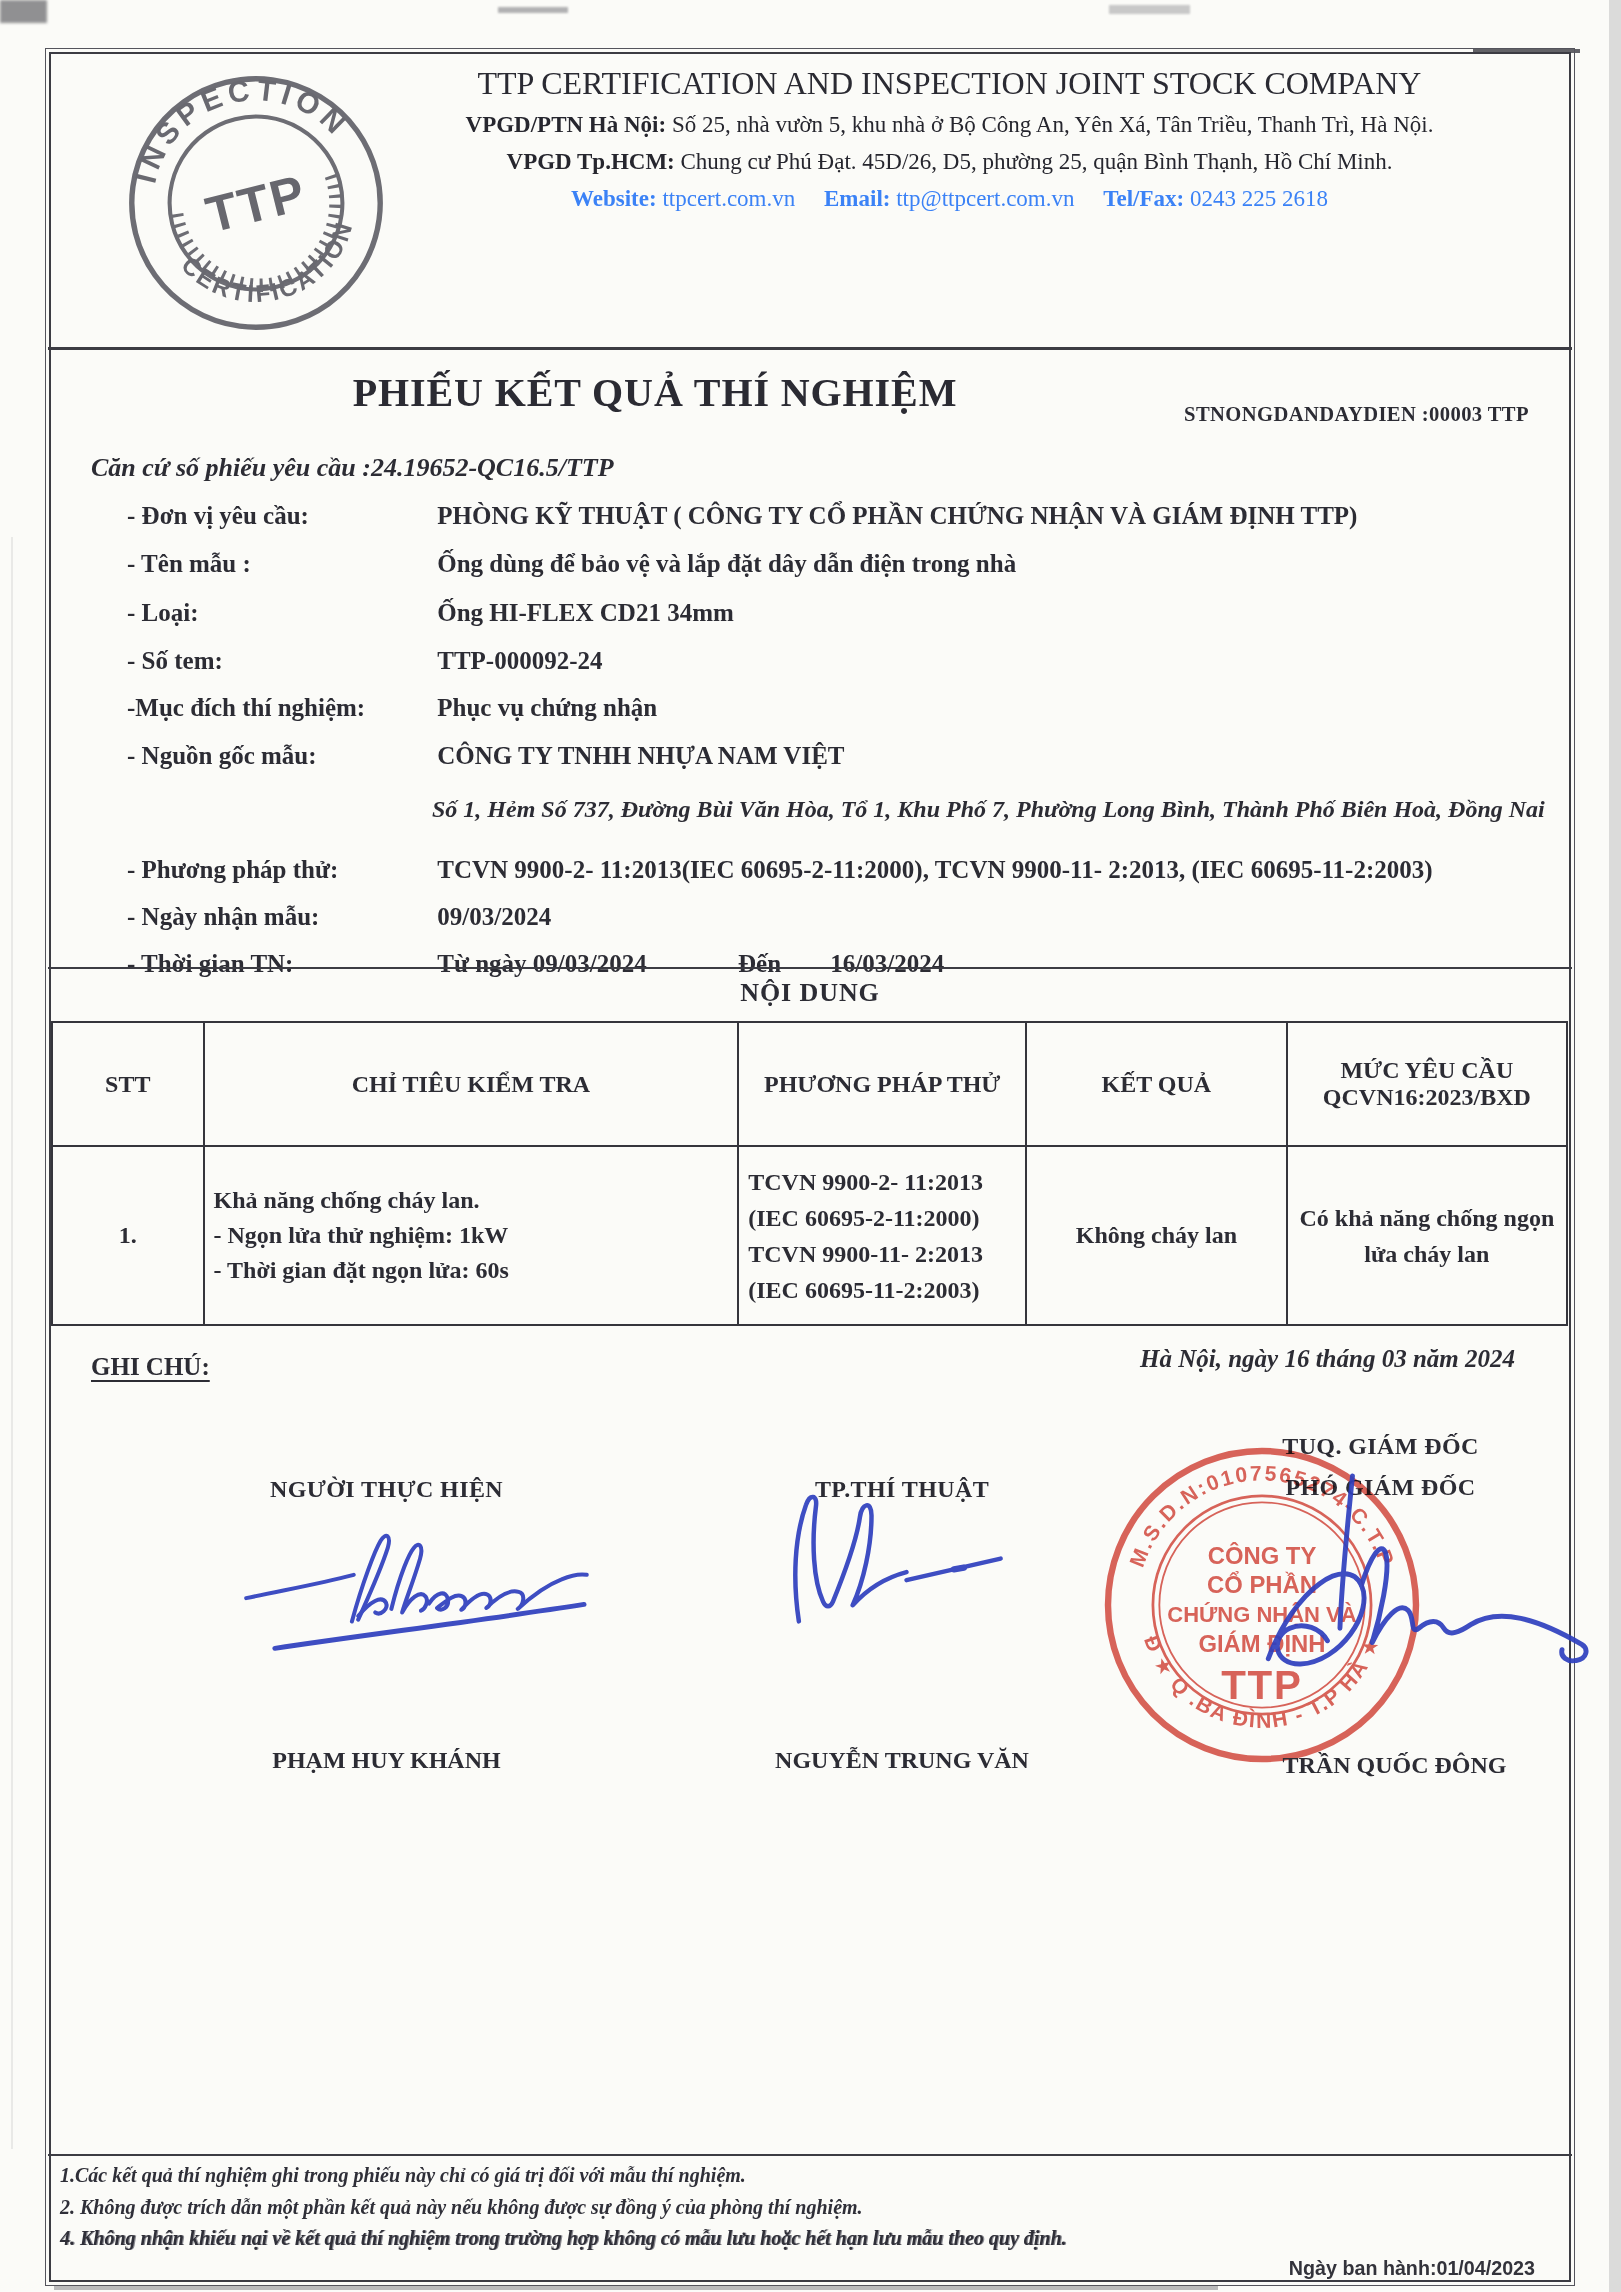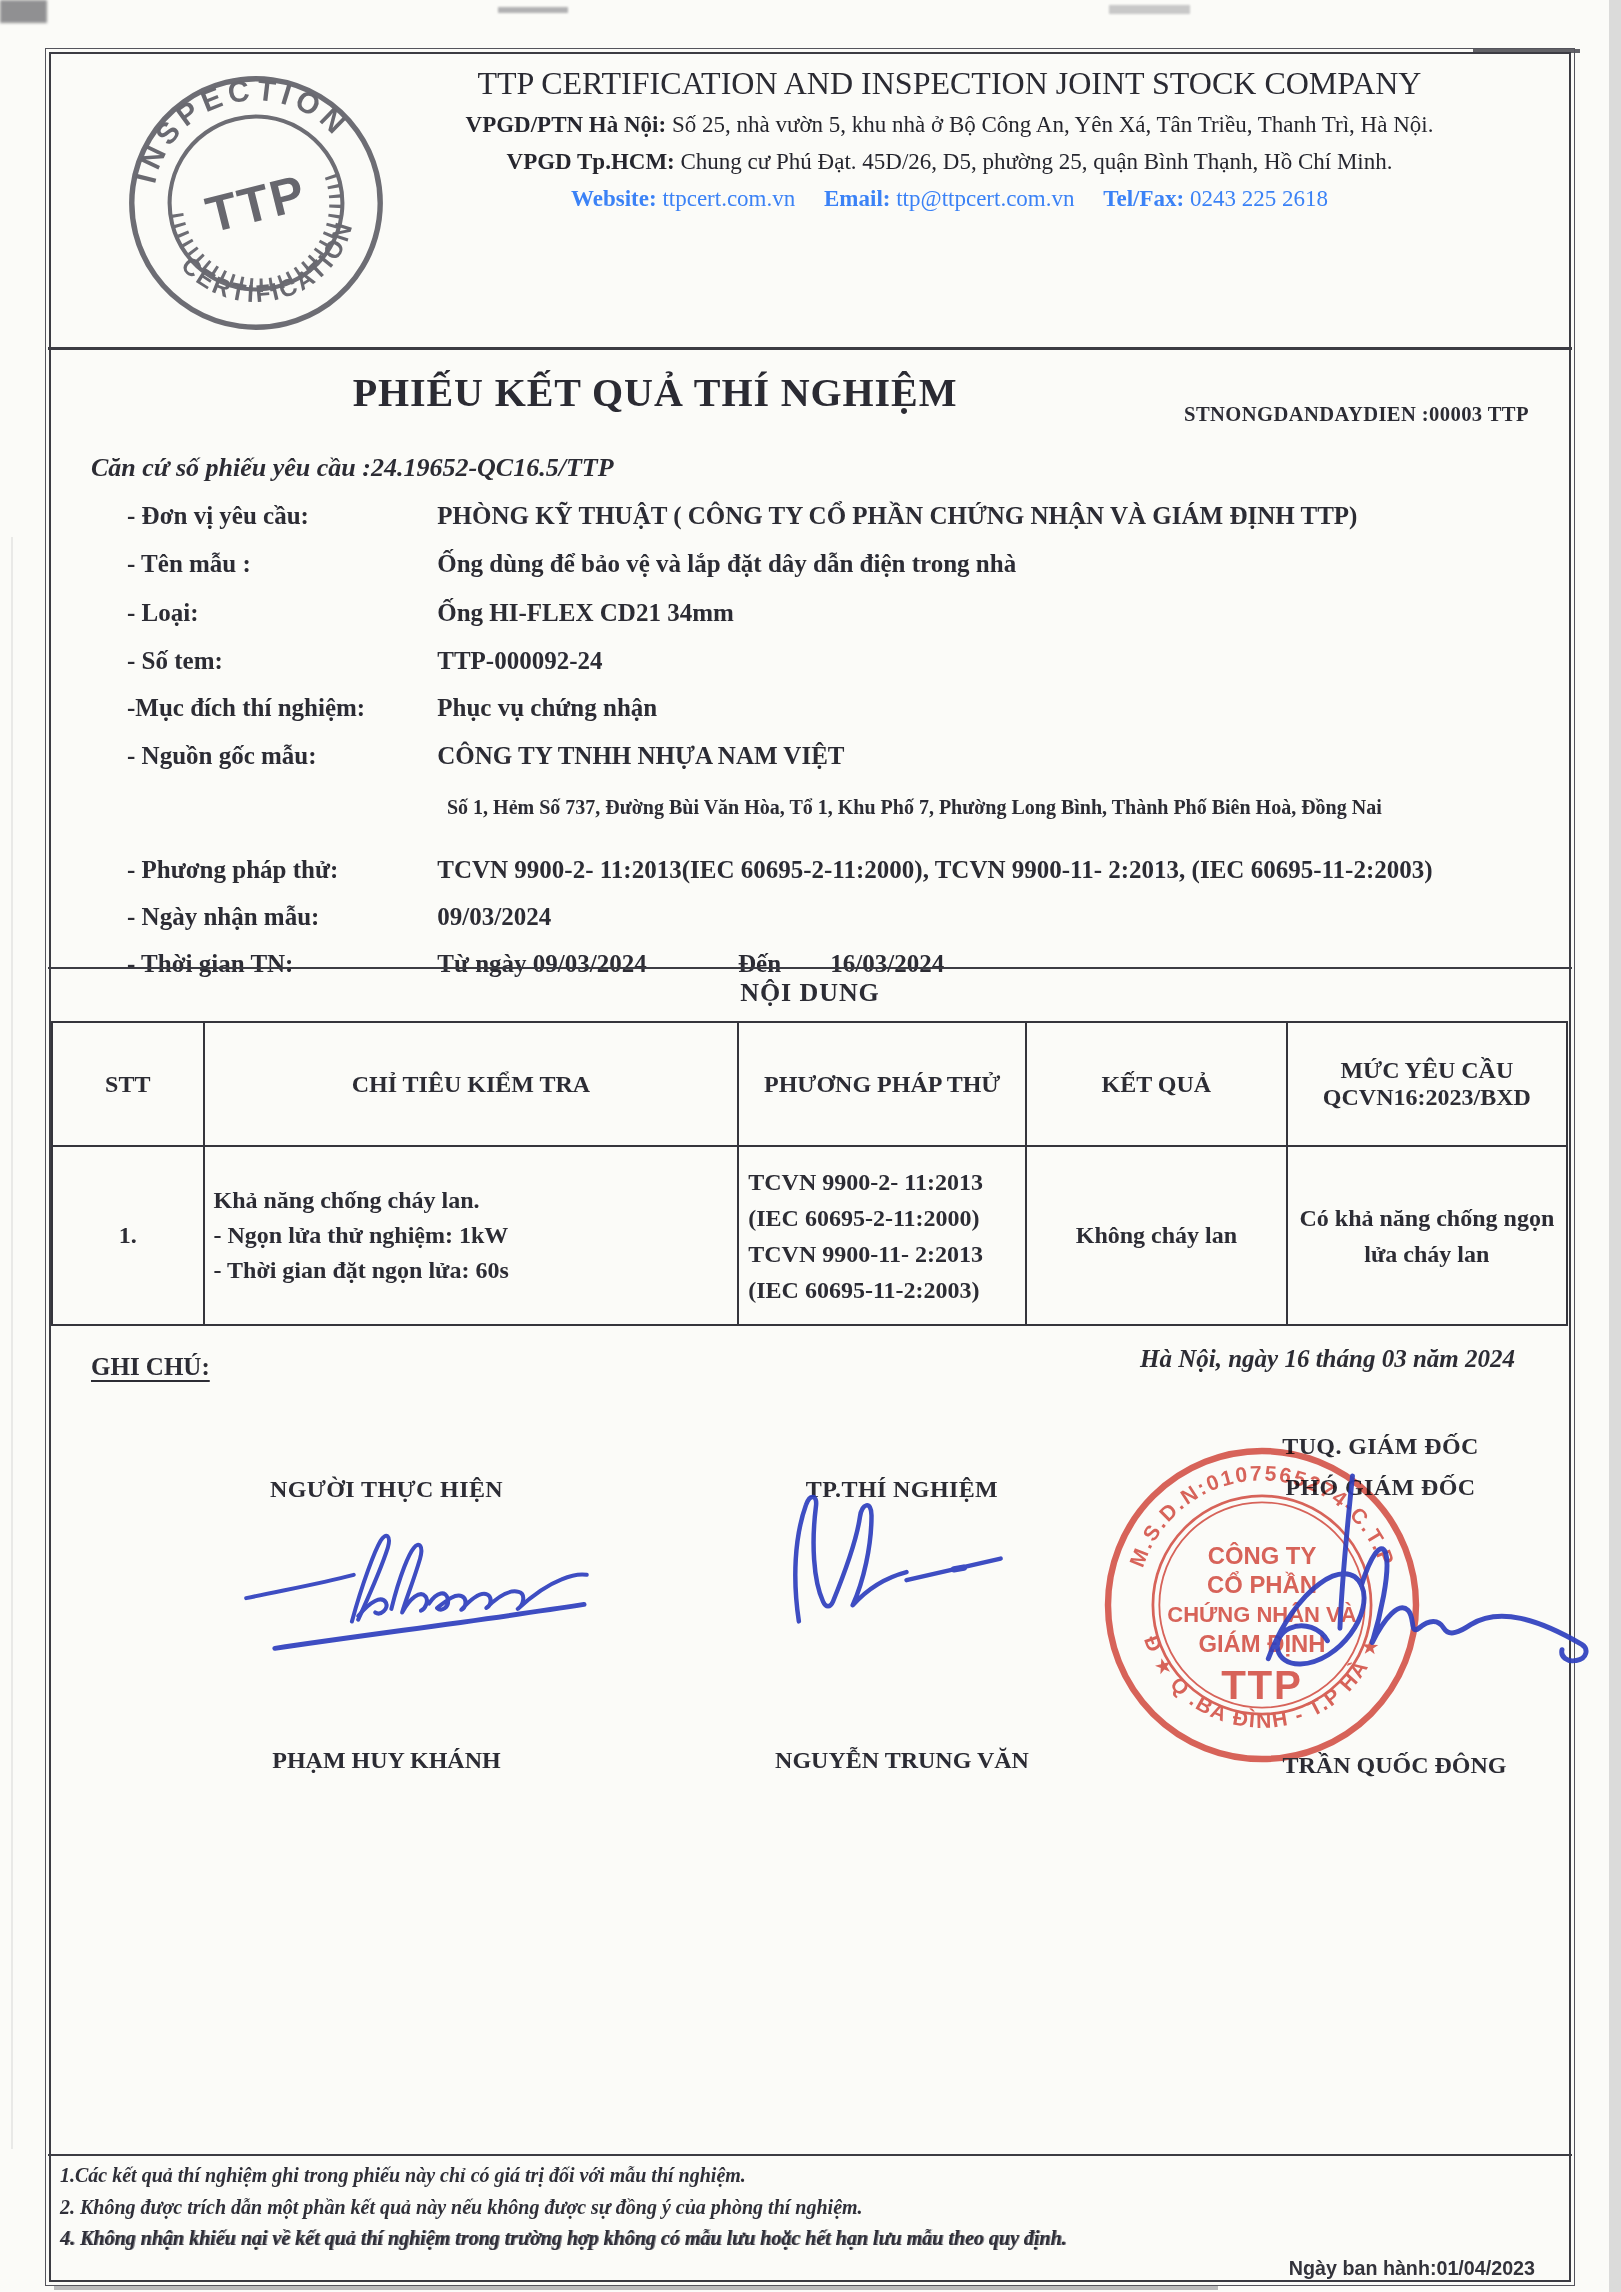--- a/index.html
+++ b/index.html
@@ -43,21 +43,21 @@
   
   .doc-title{left:134px;top:315px;width:940px;text-align:center;font-size:40px;font-weight:bold;letter-spacing:0.9px;color:#2b2b33}
   .doc-code{right:40px;top:349px;font-size:20.6px;font-weight:bold;letter-spacing:0.4px}
 
   
   .basis{left:40px;top:399px;font-size:26px;font-weight:bold;font-style:italic}
   .frow{left:76px;right:18px;font-size:25px}
   .frow .lab{display:inline-block;width:304px;font-weight:bold;vertical-align:top}
   .frow .val{display:inline-block;font-weight:600;vertical-align:top}
   .val.strong{font-weight:bold}
-  .addr{left:396px;top:742px;font-size:20px;font-weight:600;}
+  .addr{left:381px;top:742px;font-size:24px;font-weight:600;font-style:italic}
   .period .piece{display:inline-block;font-weight:600}
   .period .gap1{margin-left:85px}
   .period .gap2{margin-left:43px}
 
   
   .section-title{left:0;top:924px;width:100%;text-align:center;font-size:26px;font-weight:bold;letter-spacing:0.9px}
   table.res{
     position:absolute;left:0;top:967px;width:1517px;border-collapse:collapse;
     border:2.7px solid #35353c;table-layout:fixed;
   }
@@ -221,21 +221,21 @@
           <td class="c-res">Không cháy lan</td>
           <td class="c-req">Có khả năng chống ngọn lửa cháy lan</td>
         </tr>
       </tbody>
     </table>
 
     <div class="abs ghichu">GHI CHÚ:</div>
     <div class="abs dateplace">Hà Nội, ngày 16 tháng 03 năm 2024</div>
 
     <div class="abs sigtitle st1">NGƯỜI THỰC HIỆN</div>
-    <div class="abs sigtitle st2">TP.THÍ NGHIỆM</div>
+    <div class="abs sigtitle st2">TP.THÍ THUẬT</div>
     <div class="abs sigtitle st3a">TUQ. GIÁM ĐỐC</div>
     <div class="abs sigtitle st3b">PHÓ GIÁM ĐỐC</div>
 
     <svg class="abs stamp" viewBox="0 0 360 360">
       <g fill="none" stroke="#d5493f" opacity="0.85">
         <circle cx="180" cy="180" r="168" stroke-width="7"></circle>
         <circle cx="180" cy="180" r="119" stroke-width="3"></circle>
         <circle cx="180" cy="180" r="112" stroke-width="2"></circle>
         <path id="stArcTop" d="M 44 180 A 136 136 0 0 1 316 180" stroke="none"></path>
         <path id="stArcBot" d="M 46 180 A 134 134 0 0 0 314 180" stroke="none"></path>

